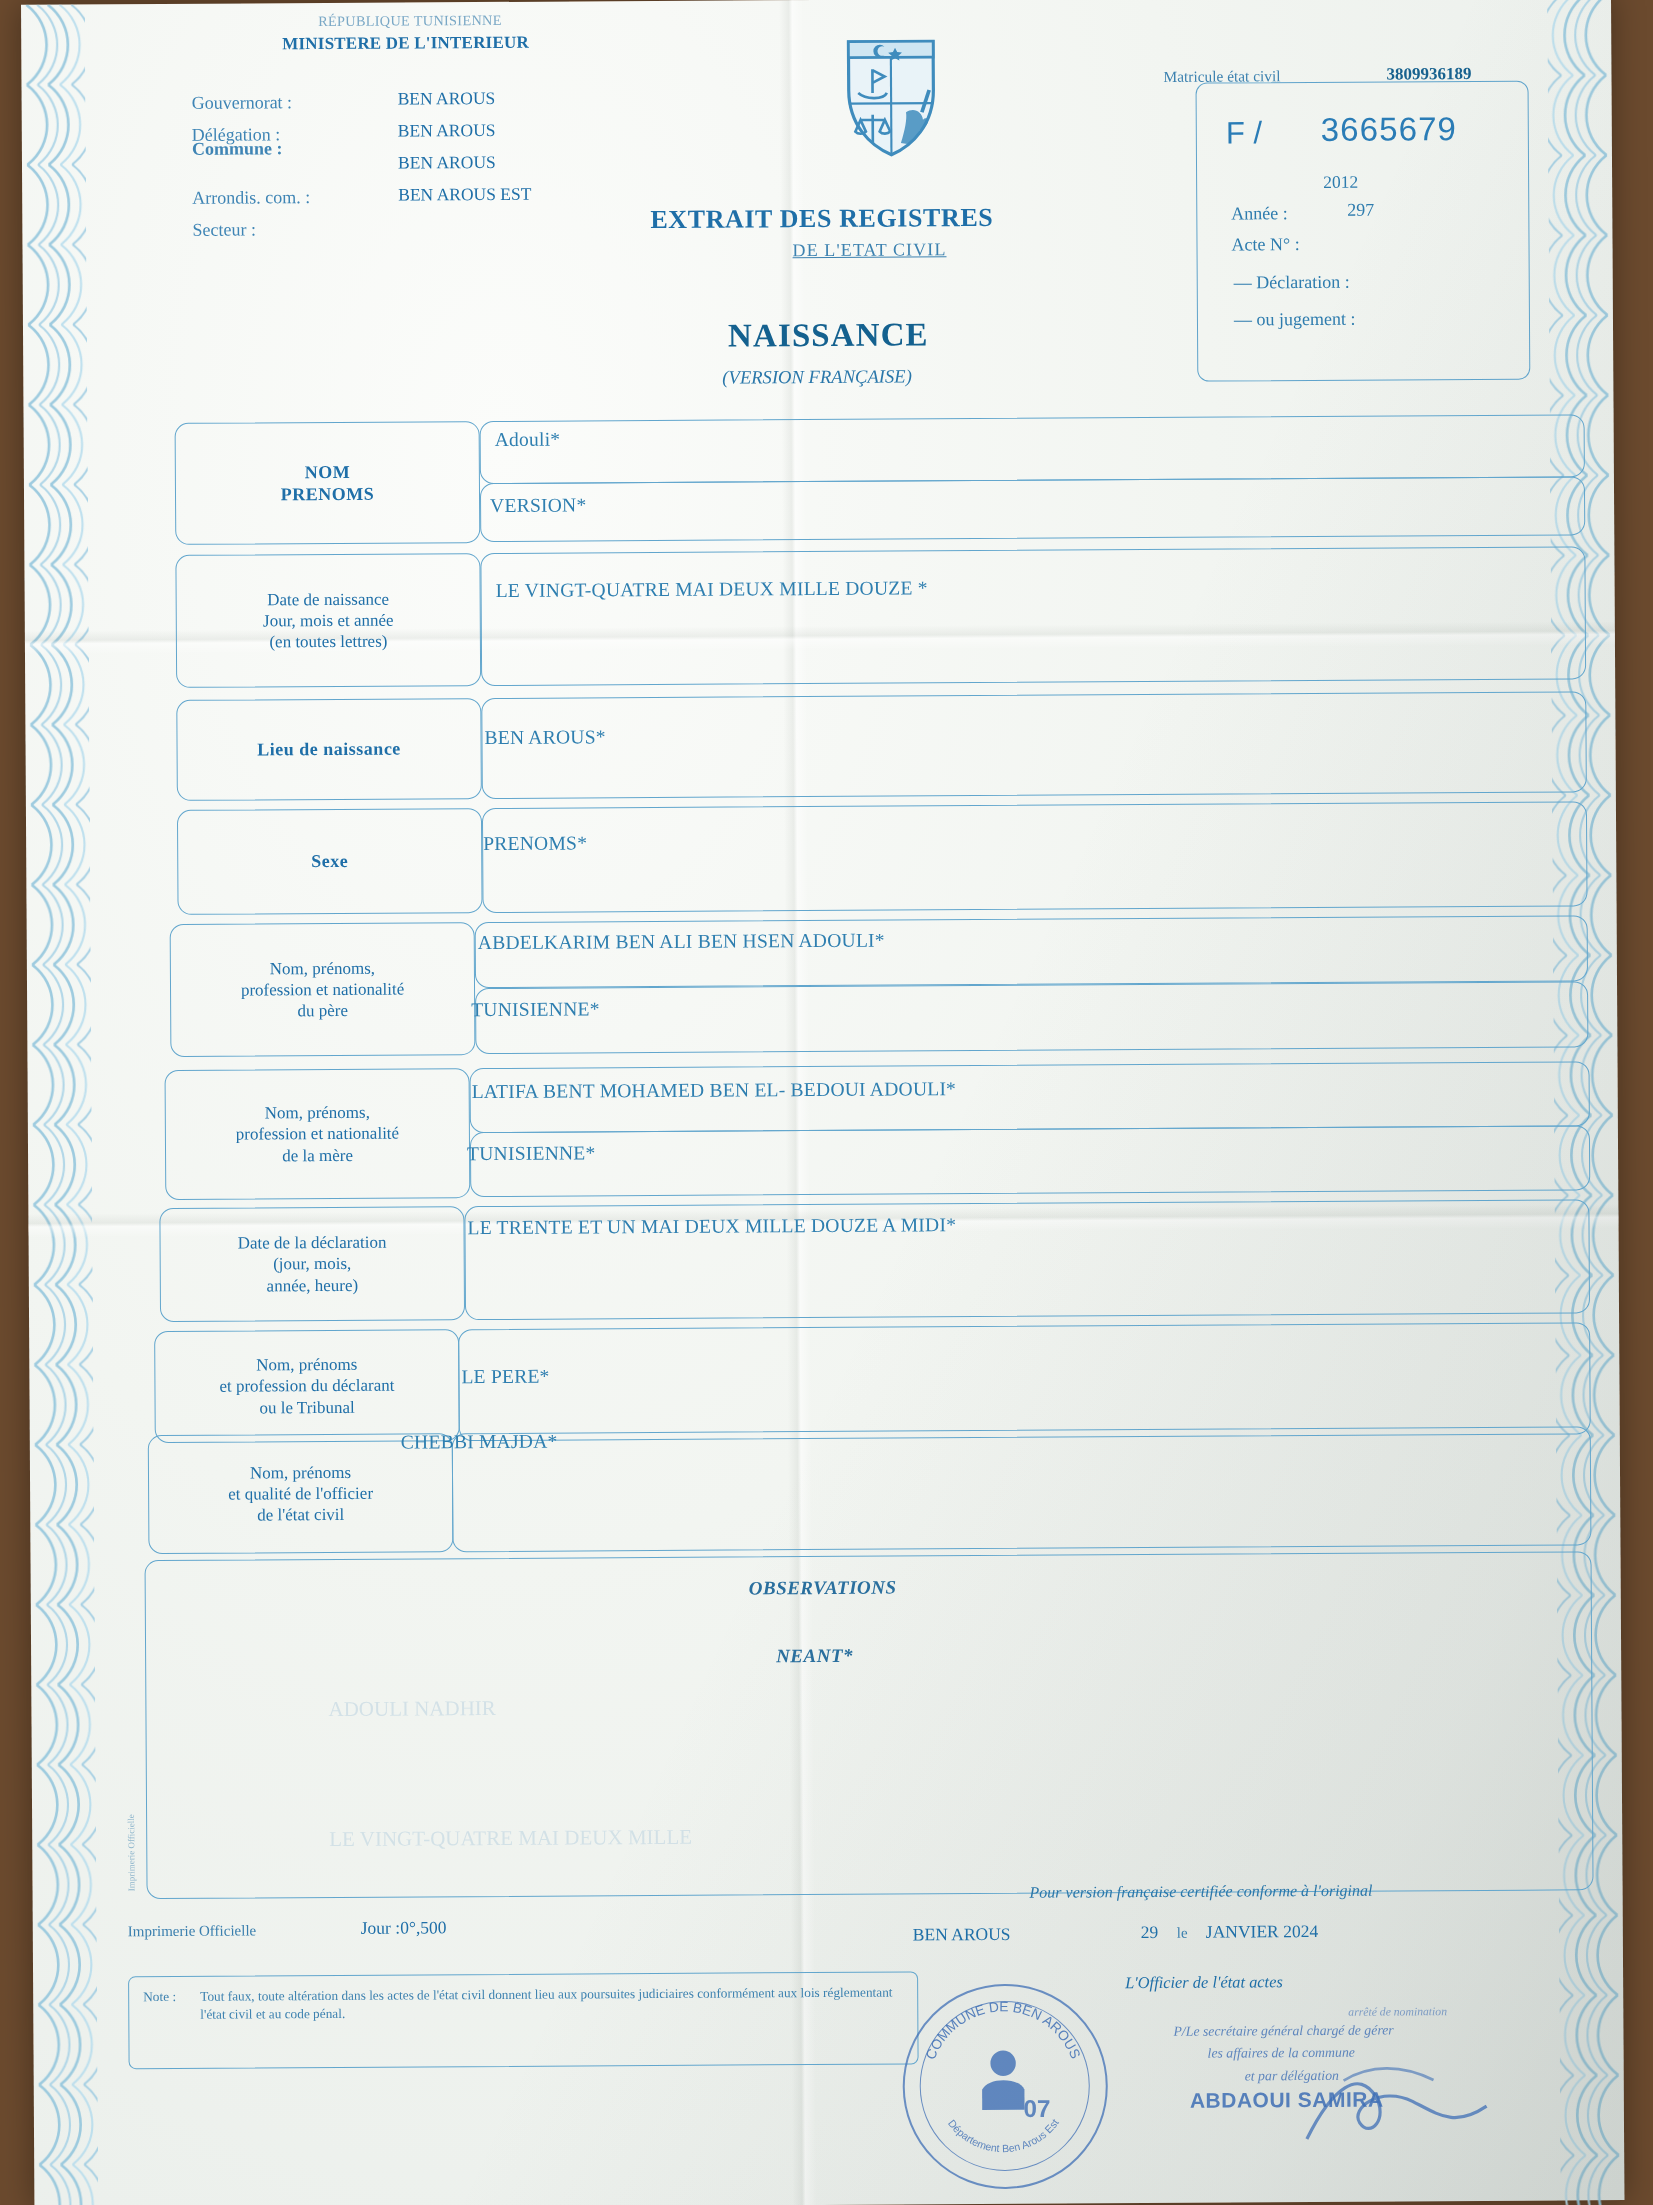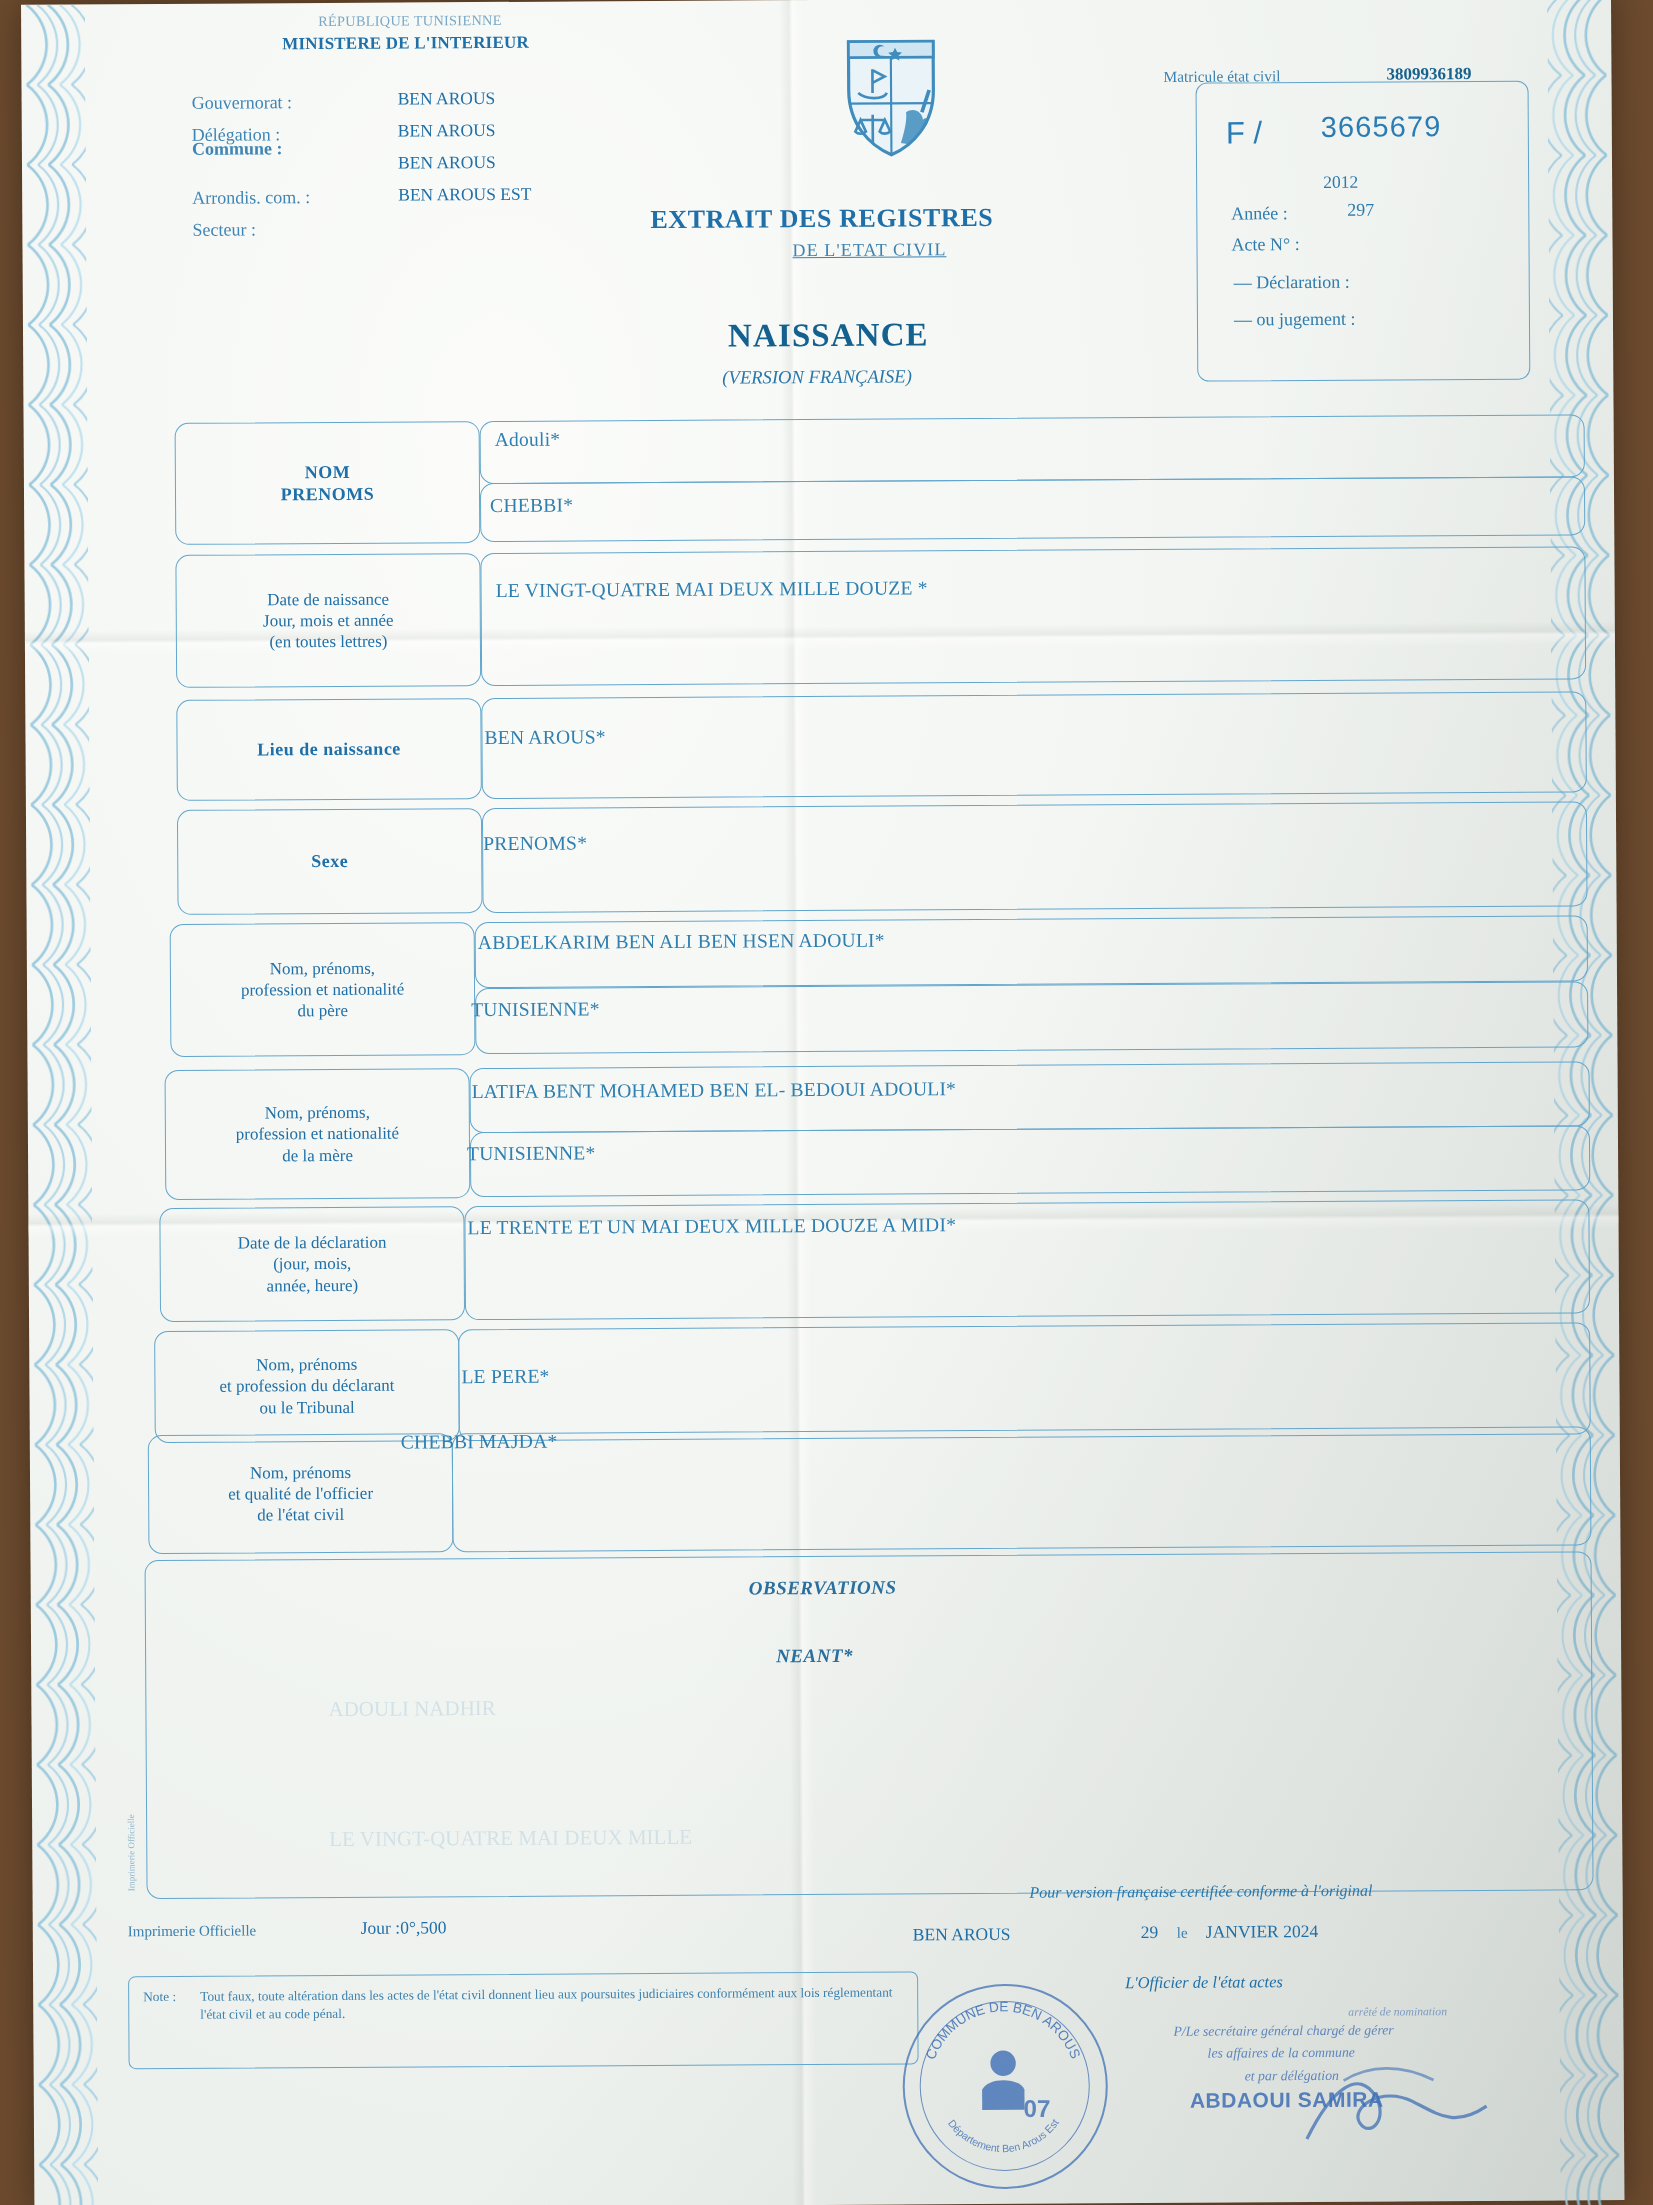--- a/index.html
+++ b/index.html
@@ -50,21 +50,21 @@
   .title-main{font-size:26px;font-weight:bold;letter-spacing:0.6px;color:#1f6fa8;}
   .title-sub{font-size:18px;letter-spacing:1.1px;color:#3d82b0;}
   .title-naiss{font-size:33px;font-weight:bold;letter-spacing:1.1px;color:#14618f;}
   .title-ver{font-size:18.6px;font-style:italic;color:#2a77aa;}
 
   
   .box-tr{
     position:absolute;border:1.6px solid #5fa3cb;border-radius:11.7px;
   }
   .fnum-f{font-size:31px;color:#2a7cb6;font-family:"Liberation Sans",sans-serif;}
-  .fnum-n{font-size:29px;color:#2a7cb6;font-family:"Liberation Sans",sans-serif;letter-spacing:1.1px;}
+  .fnum-n{font-size:33px;color:#2a7cb6;font-family:"Liberation Sans",sans-serif;letter-spacing:1.1px;}
   .tr-line{font-size:18px;color:#2e7cae;}
   .tr-year{font-size:17.5px;color:#2e7cae;}
 
   
   .cell{
     position:absolute;border:1.6px solid #62a6cd;border-radius:13.8px;
     box-sizing:border-box;
   }
   .cell-lbl{
     position:absolute;display:flex;align-items:center;justify-content:center;
@@ -198,21 +198,21 @@
     <div class="abs tr-line" style="left:1209px;top:237px;">Acte N° :</div>
     <div class="abs tr-line" style="left:1211px;top:275px;">— Déclaration :</div>
     <div class="abs tr-line" style="left:1211px;top:312px;">— ou jugement :</div>
 
     <div class="cell" style="left:151px;top:419px;width:305px;height:122px;"></div>
     <div class="cell-lbl b" style="left:151px;top:419px;width:305px;height:122px;white-space:pre-line;">NOM
 PRENOMS</div>
     <div class="cell" style="left:456px;top:419px;width:1105px;height:63px;"></div>
     <div class="cell" style="left:456px;top:481px;width:1105px;height:59px;"></div>
     <div class="hand" style="left:471px;top:427px;">Adouli*</div>
-    <div class="hand" style="left:466px;top:493px;">CHEBBI*</div>
+    <div class="hand" style="left:466px;top:493px;">VERSION*</div>
 
     <div class="cell" style="left:151px;top:551px;width:305px;height:133px;"></div>
     <div class="cell-lbl" style="left:151px;top:551px;width:305px;height:133px;white-space:pre-line;">Date de naissance
 Jour, mois et année
 (en toutes lettres)</div>
     <div class="cell" style="left:456px;top:551px;width:1105px;height:133px;"></div>
     <div class="hand" style="left:471px;top:578px;">LE VINGT-QUATRE MAI  DEUX MILLE DOUZE *</div>
 
     <div class="cell" style="left:151px;top:696px;width:305px;height:101px;"></div>
     <div class="cell-lbl b" style="left:151px;top:696px;width:305px;height:101px;white-space:pre-line;">Lieu de naissance</div>

